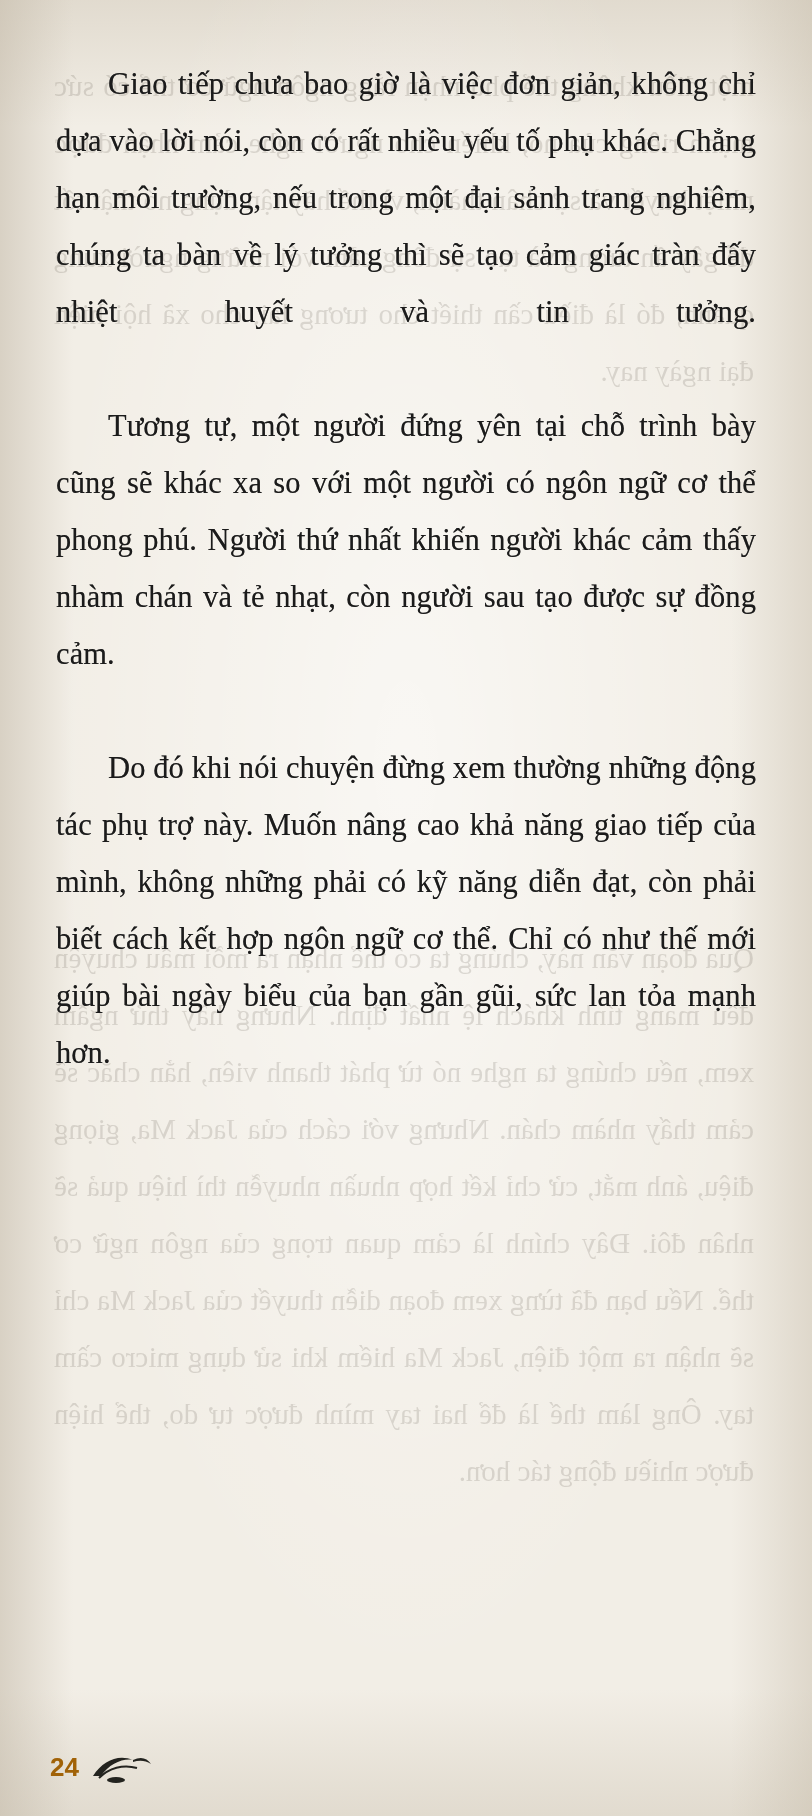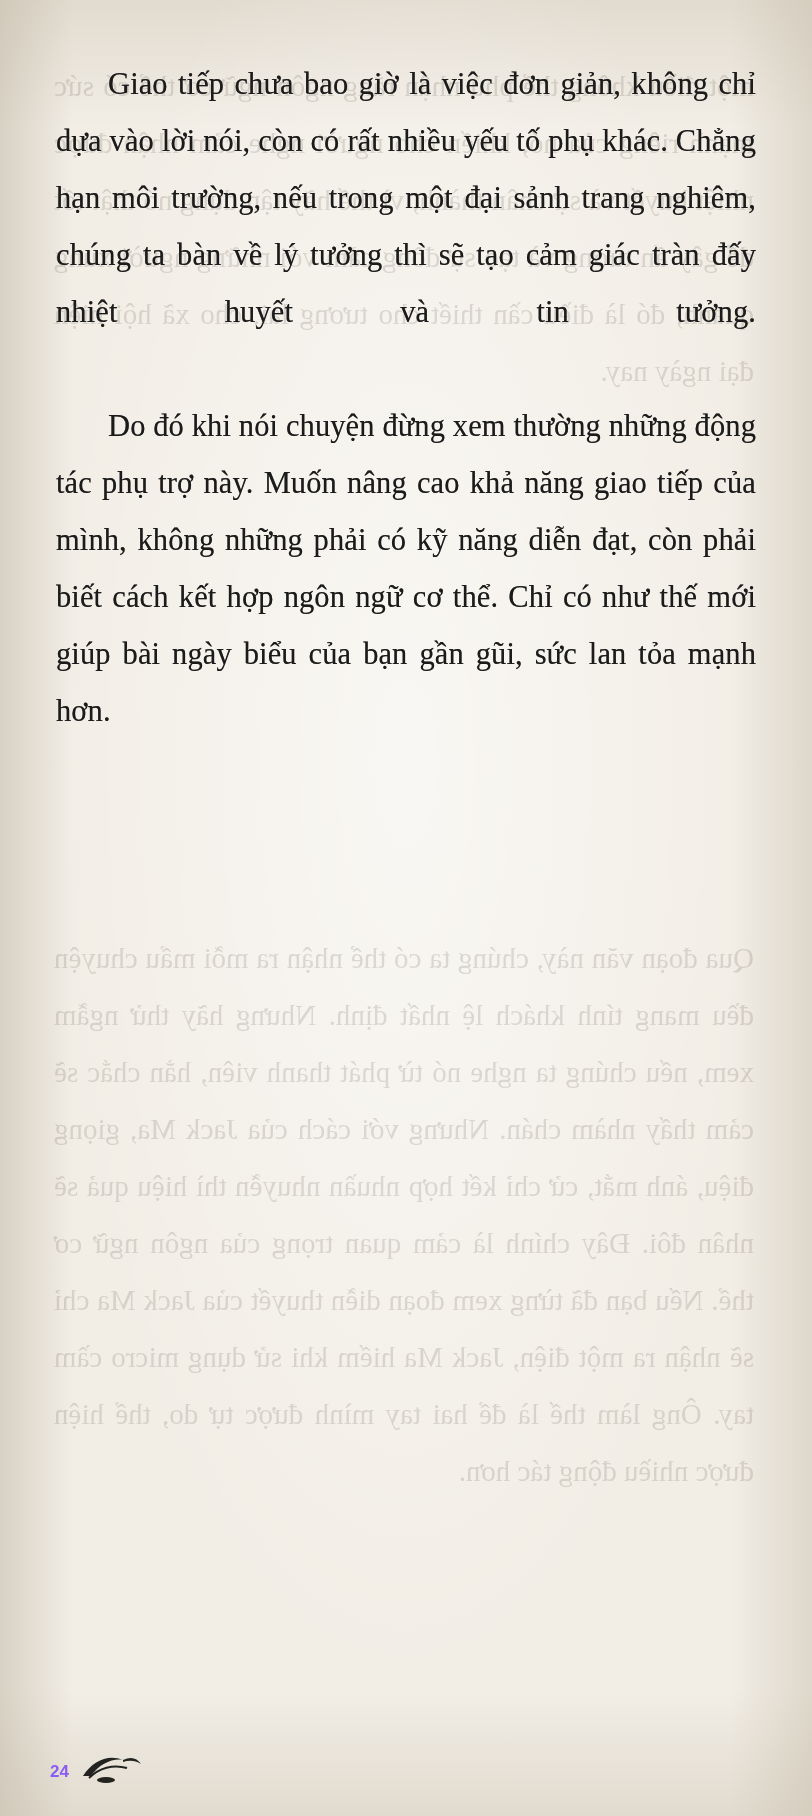--- a/index.html
+++ b/index.html
@@ -85,23 +85,23 @@
   .footer {
     position: absolute;
     left: 50px;
     bottom: 36px;
     display: flex;
     align-items: flex-end;
     gap: 10px;
   }
   .page-number {
     font-family: "Liberation Sans", sans-serif;
-    font-size: 17px;
+    font-size: 26px;
     font-weight: bold;
-    color: #8b5cf6;
+    color: #a16207;
     line-height: 1;
   }
   .footer-ornament {
     width: 64px;
     height: 34px;
     position: relative;
     transform: translateY(4px);
   }
   .footer-ornament svg { display: block; }
 </style>
@@ -112,20 +112,21 @@
 
   <div class="page-texture"></div>
 
   <div class="bleed-layer">
     <div class="bleed-block bleed-top">một điều không thể phủ nhận rằng ngôn ngữ cơ thể có sức mạnh riêng của nó, khiến cho người nghe cảm nhận được nhiệt huyết và sự chân thành, vì thế hãy tận dụng nó thật tốt để gây ấn tượng và tạo sự đồng cảm với những người xung quanh, đó là điều cần thiết cho tương lai, cho xã hội hiện đại ngày nay.</div>
     <div class="bleed-block bleed-bottom">Qua đoạn văn này, chúng ta có thể nhận ra mỗi mẩu chuyện đều mang tính khách lệ nhất định. Nhưng hãy thử ngẫm xem, nếu chúng ta nghe nó từ phát thanh viên, hẳn chắc sẽ cảm thấy nhàm chán. Nhưng với cách của Jack Ma, giọng điệu, ánh mắt, cử chỉ kết hợp nhuần nhuyễn thì hiệu quả sẽ nhân đôi. Đây chính là cảm quan trọng của ngôn ngữ cơ thể. Nếu bạn đã từng xem đoạn diễn thuyết của Jack Ma chỉ sẽ nhận ra một điện, Jack Ma hiếm khi sử dụng micro cầm tay. Ông làm thế là để hai tay mình được tự do, thể hiện được nhiều động tác hơn.</div>
   </div>
 
   <div class="content">
     <p class="para">Giao tiếp chưa bao giờ là việc đơn giản, không chỉ dựa vào lời nói, còn có rất nhiều yếu tố phụ khác. Chẳng hạn môi trường, nếu trong một đại sảnh trang nghiêm, chúng ta bàn về lý tưởng thì sẽ tạo cảm giác tràn đấy nhiệt huyết và tin tưởng.</p>
+    <p class="para">Tương tự, một người đứng yên tại chỗ trình bày cũng sẽ khác xa so với một người có ngôn ngữ cơ thể phong phú. Người thứ nhất khiến người khác cảm thấy nhàm chán và tẻ nhạt, còn người sau tạo được sự đồng cảm.</p>
     <p class="para">Do đó khi nói chuyện đừng xem thường những động tác phụ trợ này. Muốn nâng cao khả năng giao tiếp của mình, không những phải có kỹ năng diễn đạt, còn phải biết cách kết hợp ngôn ngữ cơ thể. Chỉ có như thế mới giúp bài ngày biểu của bạn gần gũi, sức lan tỏa mạnh hơn.</p>
   </div>
 
   <div class="footer">
     <span class="page-number">24</span>
     <span class="footer-ornament">
       <svg width="64" height="34" viewBox="0 0 64 34">
         <path d="M4 26 C14 10, 30 4, 44 10 C34 8, 20 14, 12 26 Z" fill="#23231f"></path>
         <path d="M10 28 C20 18, 34 14, 48 18" stroke="#23231f" stroke-width="2" fill="none"></path>
         <path d="M44 10 C52 6, 58 8, 62 14 C56 10, 50 10, 44 12 Z" fill="#23231f"></path>

